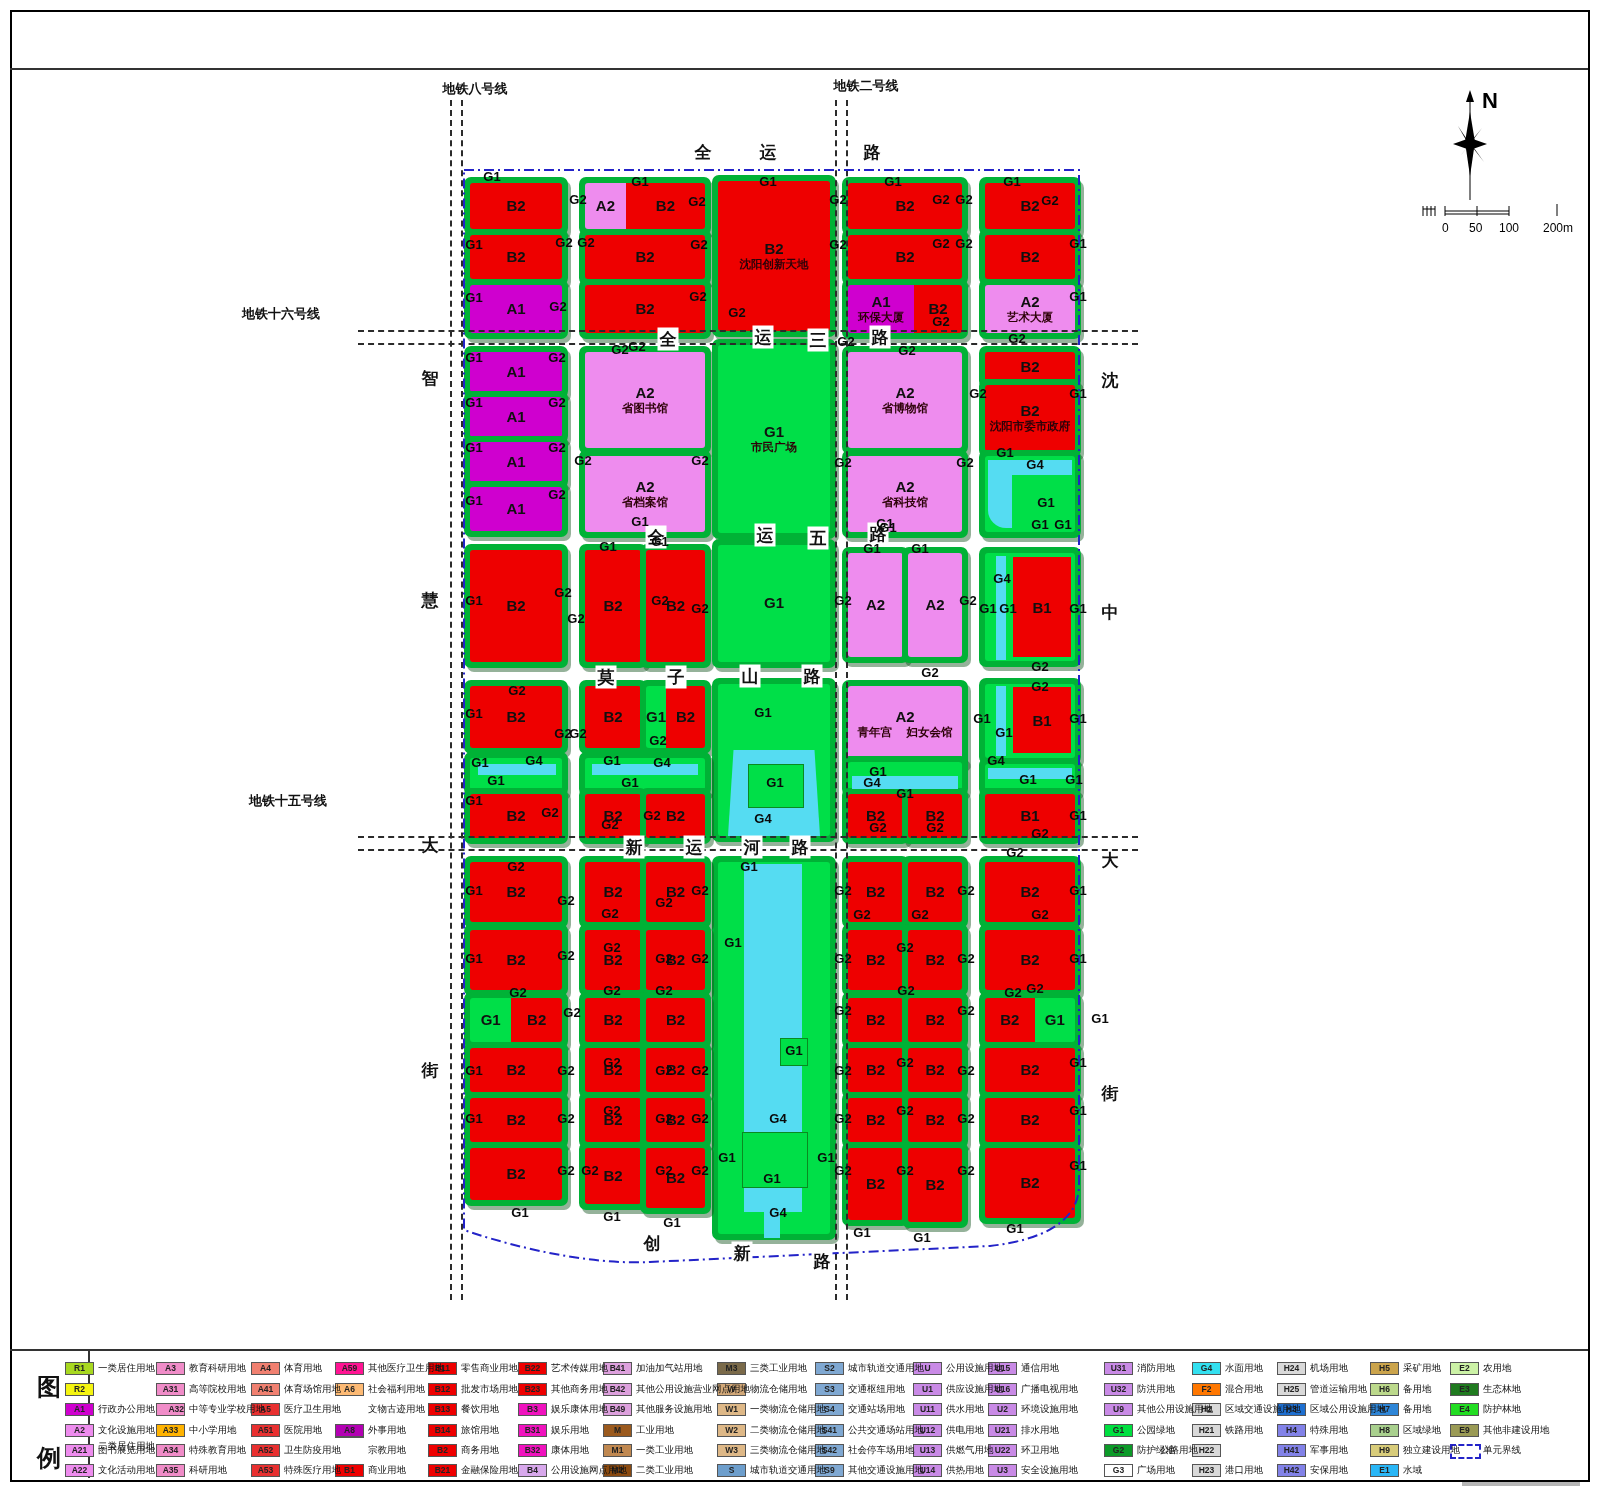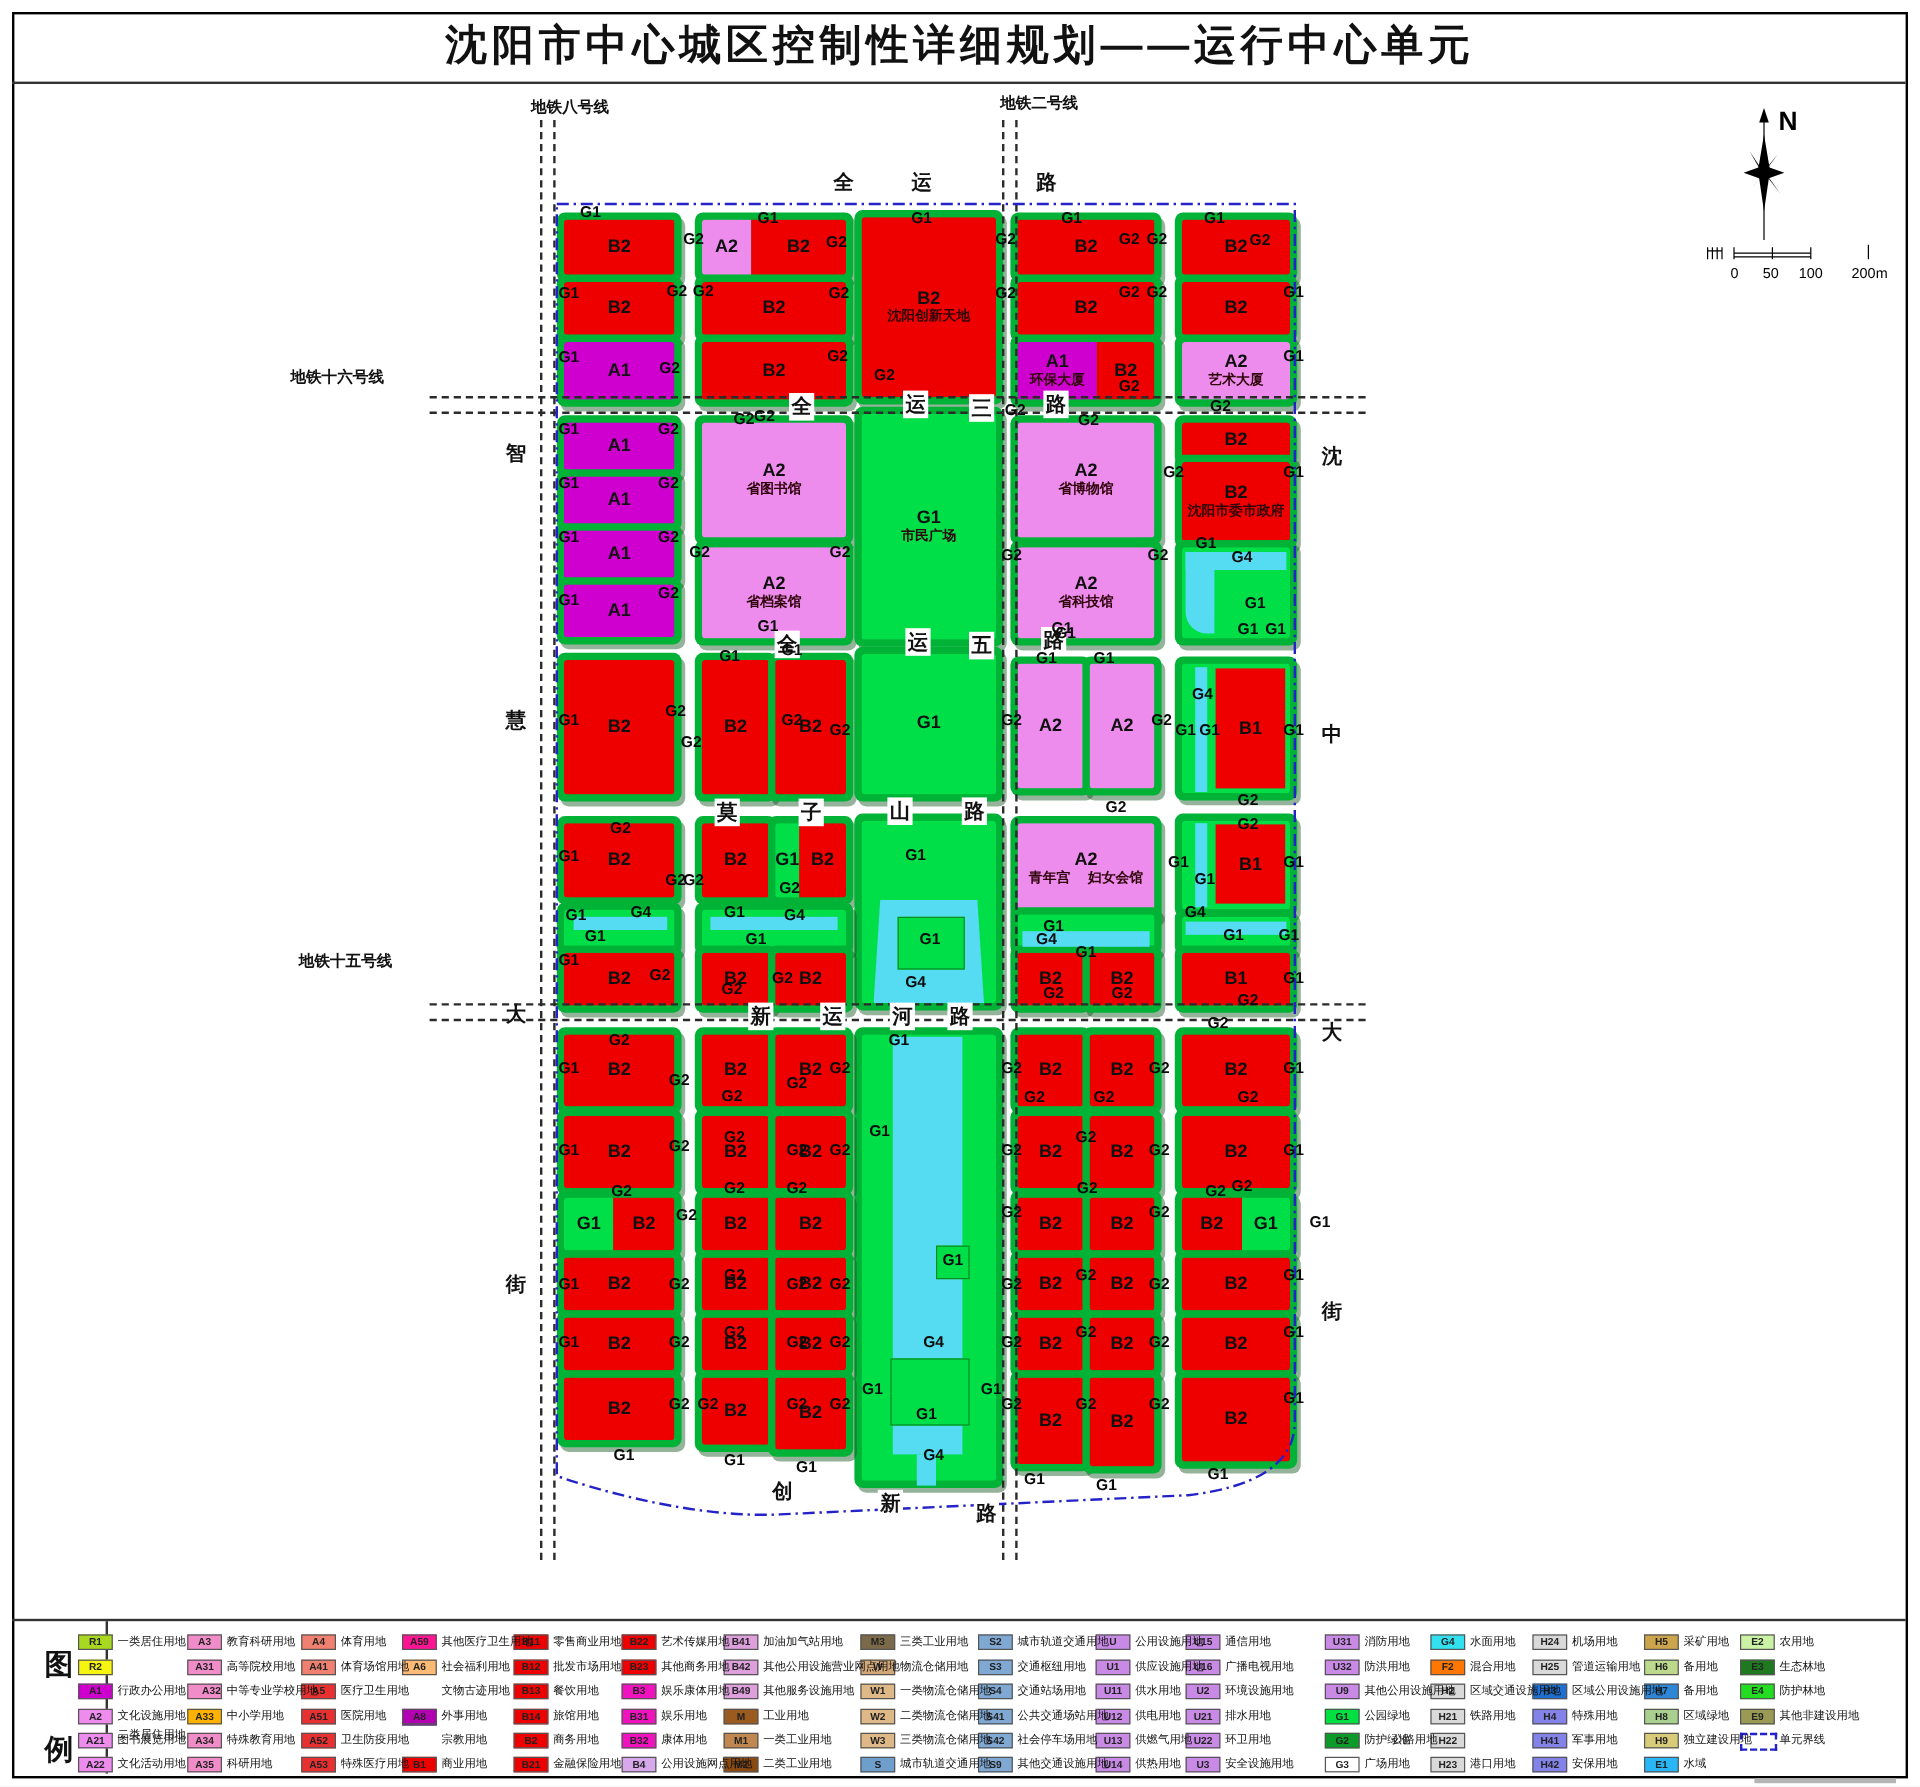--- a/index.html
+++ b/index.html
@@ -37,21 +37,20 @@
   .swc{font-size:8.5px;font-weight:bold;line-height:1;color:#222;white-space:nowrap}
   .lgl{position:absolute;transform:translateY(-50%);font-size:9.5px;color:#111;white-space:nowrap;z-index:7}
   .wm{position:absolute;background:#b5b5b5;z-index:3}
   svg text{font-family:"Liberation Sans","DejaVu Sans",sans-serif}
 </style>
 </head>
 <body>
 
 <div id="stage">
   <div class="frame"></div>
-  <div id="title">沈阳市中心城区控制性详细规划——运行中心单元</div>
   <div class="sep" style="top:68px"></div>
 
   <div id="map">
       <div class="blk" style="left: 464px; top: 177px; width: 104px; height: 58px; background: rgb(0, 178, 54);">
         <div class="blk-in">
           <div class="part" style="flex: 100 0 0%; background: rgb(238, 0, 0);">
             <div class="plabel">B2</div>
           </div>
         </div>
       </div>

